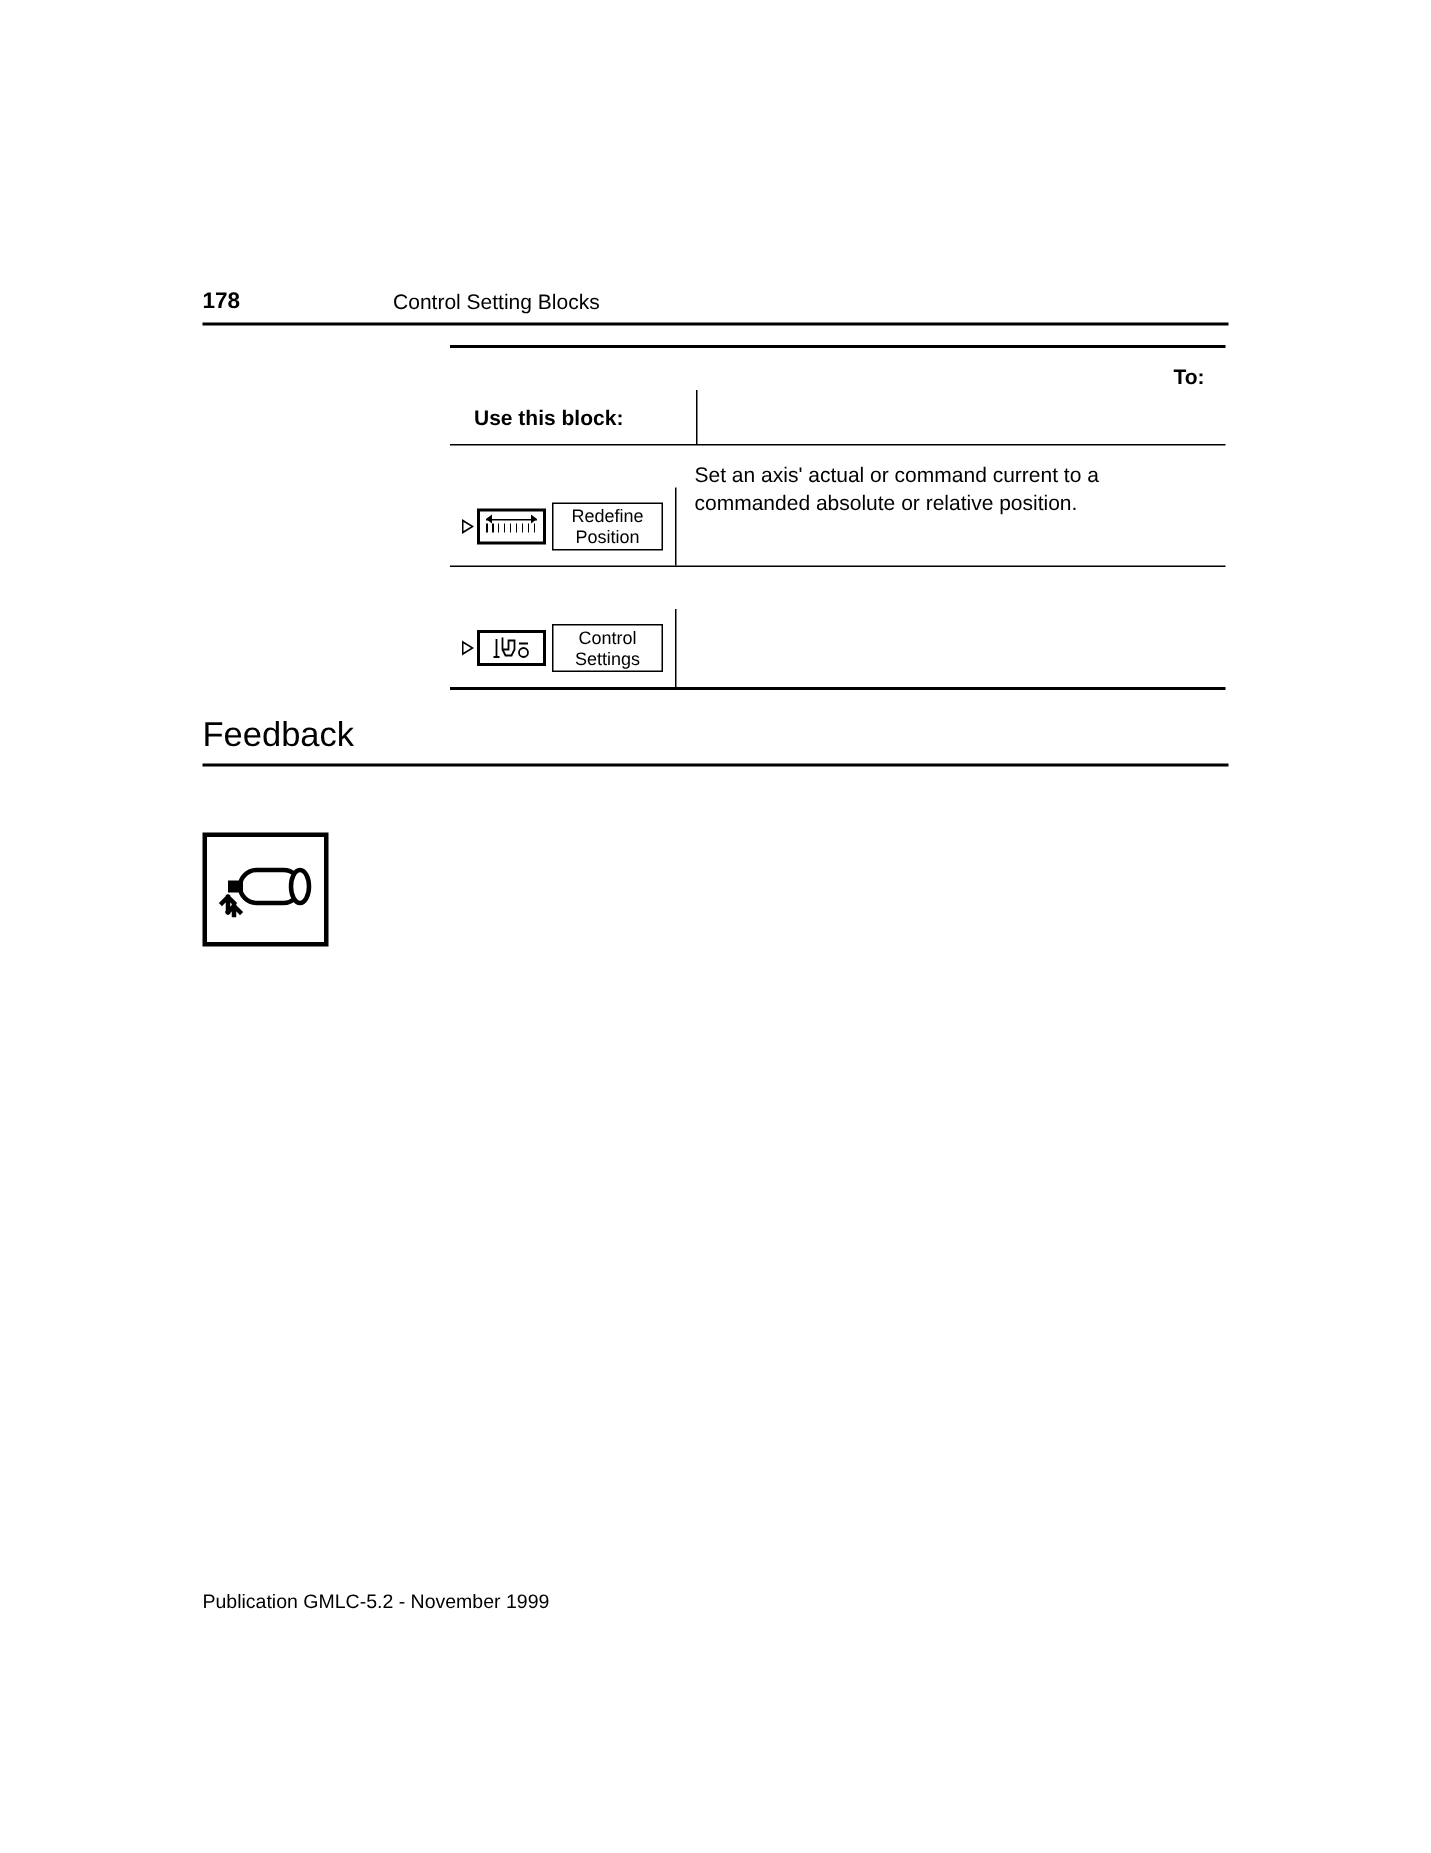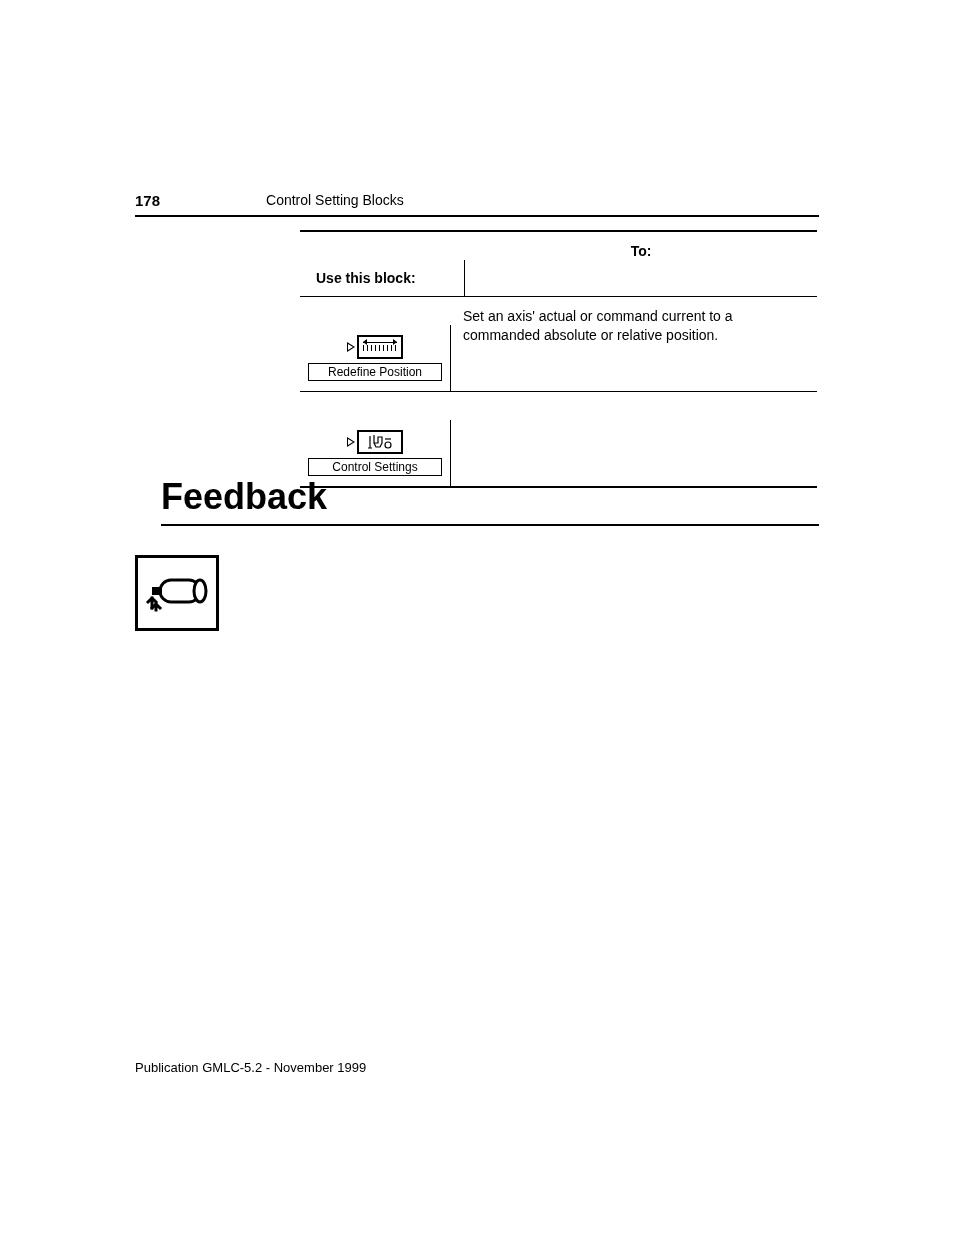--- a/index.html
+++ b/index.html
@@ -16,32 +16,32 @@
     width: 954px;
     height: 1235px;
   }
   
   .header-line {
     position: absolute;
     left: 135px;
     right: 135px;
     top: 192px;
     display: flex;
-    align-items: flex-start;
+    align-items: center;
     border-bottom: 2px solid #000;
     padding-bottom: 6px;
-    gap: 36px;
   }
   .page-num {
     font-weight: bold;
     font-size: 15px;
     margin-right: 70px;
   }
   .section-title {
     font-size: 14px;
+    margin-left: 32px;
   }
 
   
   .tbl {
     position: absolute;
     left: 300px;
     top: 230px;
     width: 517px;
     border-top: 2px solid #000;
     border-bottom: 2px solid #000;
@@ -61,29 +61,30 @@
   }
   .tbl-cell-right {
     flex: 1;
     padding: 10px 12px;
     font-size: 14px;
     line-height: 1.35;
   }
   .tbl-head .tbl-cell-left,
   .tbl-head .tbl-cell-right {
     font-weight: bold;
-    text-align: center;
+    text-align: right;
     padding: 10px 14px;
   }
   .tbl-head .tbl-cell-left { text-align: left; padding-left: 16px; }
 
   
   .block-widget {
     display: flex;
-    flex-direction: column;
+    flex-direction: row;
+    align-items: center;
     gap: 4px;
   }
   .block-icon-row {
     display: flex;
     align-items: center;
     justify-content: center;
   }
   .tri {
     width: 0; height: 0;
     border-top: 5px solid transparent;
@@ -146,23 +147,22 @@
   }
 
   
   .heading-feedback {
     position: absolute;
     left: 135px;
     right: 135px;
     top: 476px;
     border-bottom: 2px solid #000;
     padding-bottom: 6px;
-    font-size: 36px;
-    font-weight: bold;
-    margin-left: 26px;
+    font-size: 23px;
+    font-weight: normal;
   }
 
   
   .feedback-icon {
     position: absolute;
     left: 135px;
     top: 555px;
     width: 78px;
     height: 70px;
     border: 3px solid #000;

